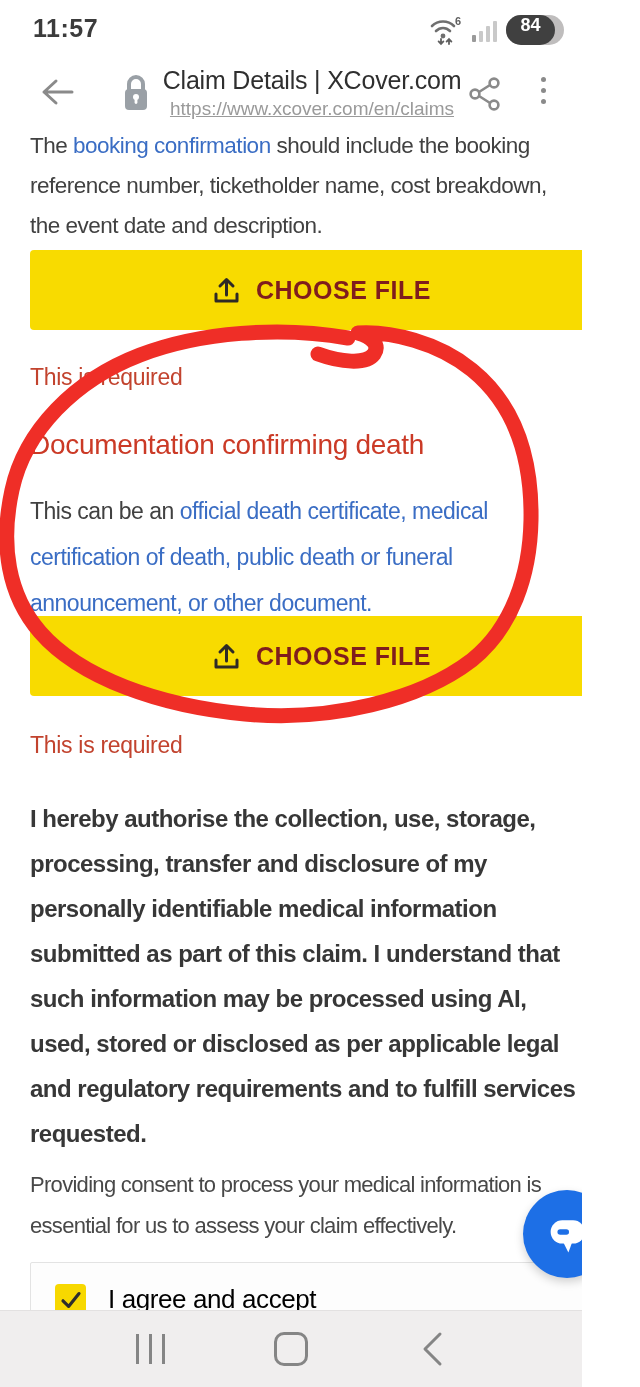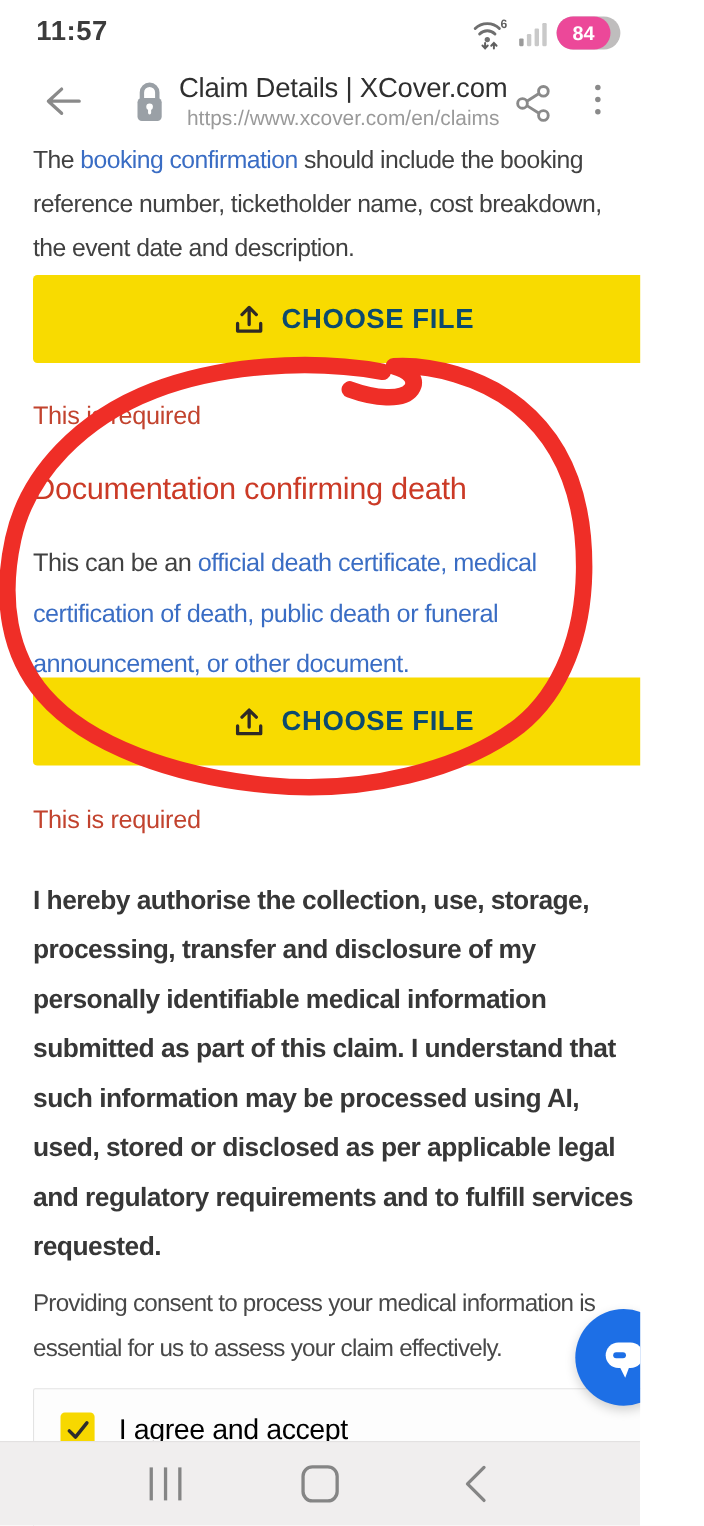--- a/index.html
+++ b/index.html
@@ -6,43 +6,43 @@
   html,body { width:640px; height:1387px; overflow:hidden; background:#fff;
               font-family:"Liberation Sans", sans-serif; }
   #screen { position:relative; width:582px; height:1387px; background:#fff; overflow:hidden; }
 
   
   #topbar { position:absolute; top:0; left:0; right:0; height:130px; background:#fff; z-index:30; }
   .statusbar { position:absolute; top:0; left:0; right:0; height:55px; }
   .time { position:absolute; left:33px; top:14px; font-size:25px; font-weight:600; color:#3c3c3c; letter-spacing:0.5px; }
   .statusicons { position:absolute; right:18px; top:14px; display:flex; align-items:center; gap:7px; }
   .battery-wrap { position:relative; width:58px; height:30px; background:#bfbdbd; border-radius:15px; }
-  .battery-fill { position:absolute; left:0; top:0; width:49px; height:30px; background:#ec4899; border-radius:15px;
-                  display:flex; align-items:center; justify-content:center; }
+  .battery-fill { position:absolute; left:0; top:0; width:49px; height:30px; background:#404040; border-radius:15px;
+                  display:flex; align-items:flex-start; justify-content:center; }
   .battery-fill span { color:#fff; font-size:18px; font-weight:700; }
 
   .header-row { position:absolute; top:55px; left:0; right:0; height:75px; display:flex; align-items:center; }
   .hdr-back { position:absolute; left:40px; top:22px; }
   .hdr-center { position:absolute; left:90px; right:90px; top:0; height:75px;
                 display:flex; align-items:center; justify-content:center; gap:12px; }
   .title-col { display:flex; flex-direction:column; align-items:center; }
   .page-title { font-size:25px; color:#2f2f2f; letter-spacing:-0.2px; white-space:nowrap; }
-  .page-url { font-size:19px; color:#9a9a9a; margin-top:3px; white-space:nowrap; }
+  .page-url { font-size:19px; color:#9a9a9a; margin-top:3px; white-space:nowrap;text-decoration:underline; }
   .hdr-share { position:absolute; right:78px; top:20px; }
   .hdr-menu  { position:absolute; right:36px; top:22px; display:flex; flex-direction:column; gap:6px; }
   .hdr-menu i { width:5px; height:5px; border-radius:50%; background:#8a8a8a; display:block; }
 
   
   #content { position:absolute; top:126px; left:30px; width:582px; z-index:1; }
   .p-body { font-size:22.5px; letter-spacing:-0.5px; line-height:40px; color:#414141; white-space:pre; }
   .p-death { font-size:23px; letter-spacing:-0.5px; line-height:46px; color:#414141; white-space:pre; margin-top:26px; }
   a.inline-link { color:#3a6dc4; text-decoration:none; }
   .btn-yellow { margin-top:4px; width:582px; height:80px; background:#F8DB00; border:none; border-radius:4px;
                 display:flex; align-items:center; justify-content:center; gap:14px; cursor:pointer; }
-  .btn-yellow span { font-size:25px; font-weight:700; color:#0c4a6e; letter-spacing:0.5px; }
+  .btn-yellow span { font-size:25px; font-weight:700; color:#7f1d1d; letter-spacing:0.5px; }
   .btn-death { margin-top:-10px; }
   .required { font-size:23px; letter-spacing:-0.3px; color:#c2432e; line-height:30px; }
   .required-1 { margin-top:32px; }
   .required-2 { margin-top:34px; }
   .death-heading { margin-top:36px; font-size:28px; font-weight:400; color:#cb3a26; letter-spacing:-0.3px; line-height:34px; }
   .p-bold { margin-top:36px; font-size:24px; font-weight:700; letter-spacing:-0.5px; line-height:45px; color:#373737; white-space:pre; }
   .p-note { margin-top:8px; font-size:22px; letter-spacing:-0.7px; line-height:41px; color:#484848; white-space:pre; }
   .agree-box { margin-top:16px; width:582px; height:140px; background:#fdfdfd;
                border:1px solid #e3e3e3; border-radius:2px; padding:21px 24px; }
   .agree-row { display:flex; align-items:center; gap:22px; }

